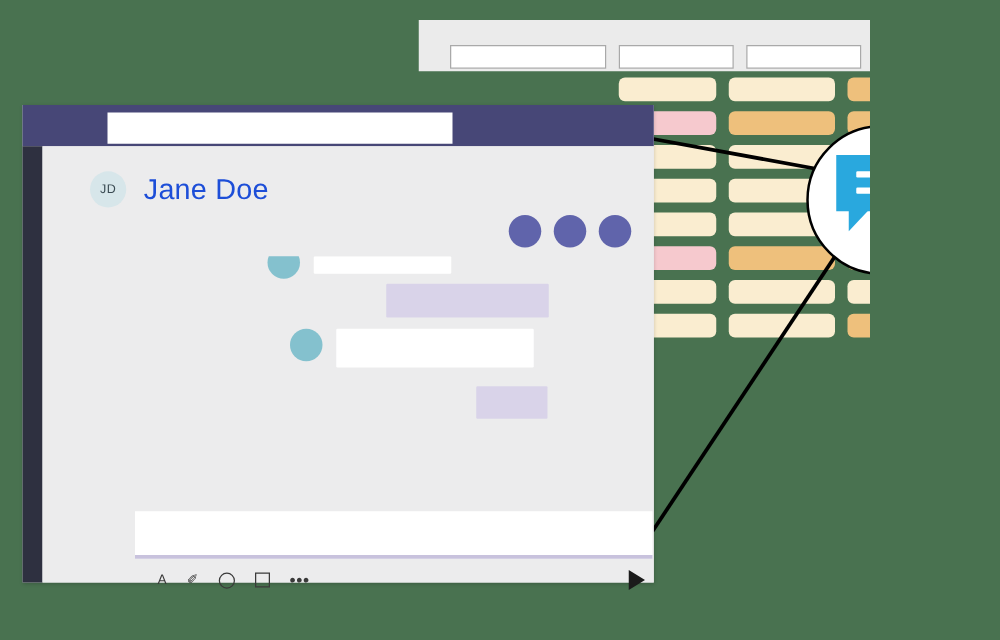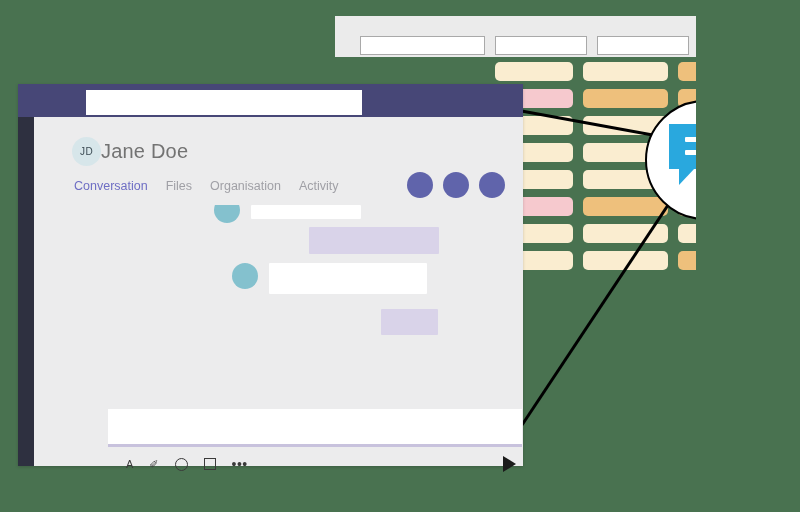--- a/index.html
+++ b/index.html
@@ -189,22 +189,23 @@
     border-radius: 50%;
     background: #d7e6ea;
     color: #3a4a52;
     font-size: 10px;
     display: flex;
     align-items: center;
     justify-content: center;
     letter-spacing: 0.3px;
   }
   .person-name {
-    font-size: 20px;
-    color: #737373;
+    margin-left: 14px;
+    font-size: 23px;
+    color: #1d4ed8;
     font-weight: 400;
     letter-spacing: 0.2px;
   }
 
   .head-avatars {
     position: absolute;
     right: 18px; top: 55px;
     display: flex;
     gap: 10px;
   }
@@ -464,26 +465,20 @@
         <div class="avatar-jd">JD</div>
         <div class="person-name">Jane Doe</div>
       </div>
 
       <div class="head-avatars">
         <div class="dot"></div>
         <div class="dot"></div>
         <div class="dot"></div>
       </div>
 
-      <div class="tabs">
-        <div class="tab active">Conversation</div>
-        <div class="tab">Files</div>
-        <div class="tab">Organisation</div>
-        <div class="tab">Activity</div>
-      </div>
 
       <div class="stream">
         <div class="msg-row m1">
           <div class="tavatar"></div>
           <div class="bubble in"></div>
         </div>
         <div class="msg-row m2">
           <div class="bubble out"></div>
         </div>
         <div class="msg-row m3">

